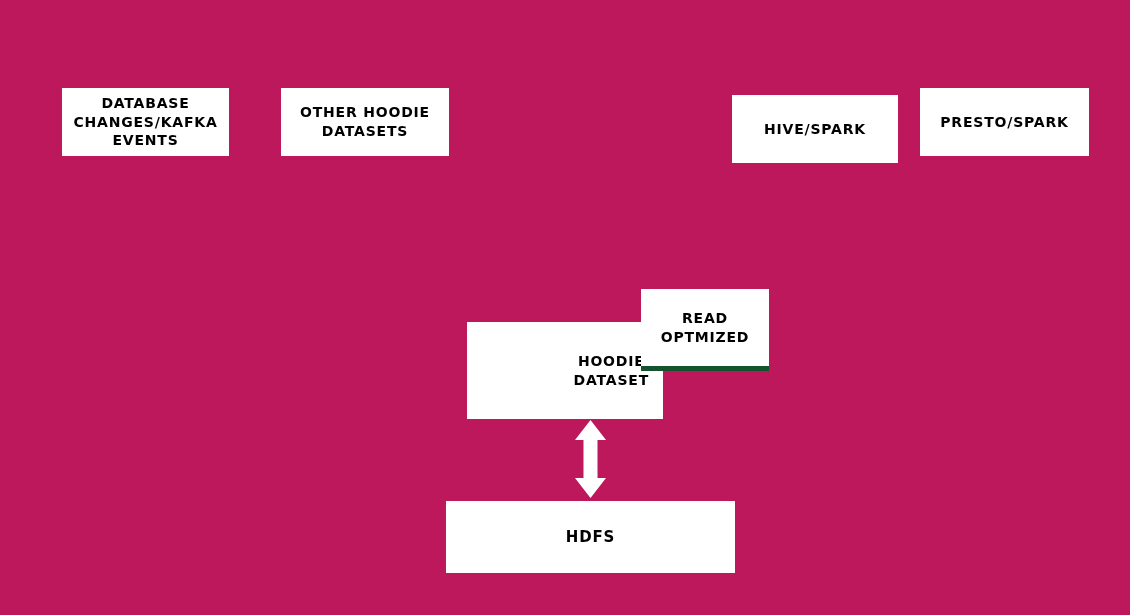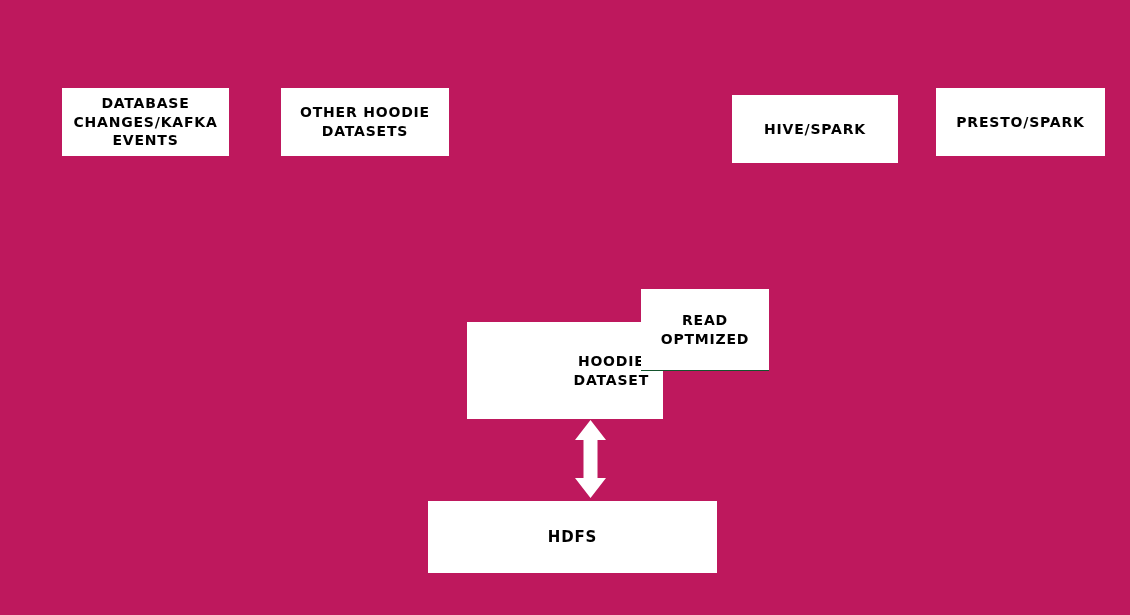--- a/index.html
+++ b/index.html
@@ -35,41 +35,41 @@
   .node .label {
     display: block;
     white-space: pre-line;
     padding: 0 6px;
   }
   
   #node-db-changes    { left: 62px;  top: 88px;  width: 167px; height: 68px; z-index: 5; }
   #node-other-hoodie  { left: 281px; top: 88px;  width: 168px; height: 68px; z-index: 5; }
   
   #node-hive-spark    { left: 732px; top: 88px;  width: 166px; height: 68px; z-index: 5; margin-top: 7px; }
-  #node-presto-spark  { left: 920px; top: 88px;  width: 169px; height: 68px; z-index: 5; margin-left: 16px; }
+  #node-presto-spark  { left: 920px; top: 88px;  width: 169px; height: 68px; z-index: 5; }
   
   #node-hoodie-dataset{
     left: 467px; top: 322px; width: 196px; height: 97px;
     z-index: 3;
     justify-content: flex-end;
     align-items: center;
   }
   #node-hoodie-dataset .label { padding-right: 14px; text-align: center; }
   #node-read-optimized{
     left: 641px; top: 289px; width: 128px; height: 82px;
     z-index: 6;
-    border-bottom: 1px solid #14532d;
+    border-bottom: 5px solid #14532d;
     align-items: center;
   }
   #node-real-time     {
     left: 641px; top: 371px; width: 128px; height: 78px;
     z-index: 6;
   }
   
-  #node-hdfs          { left: 428px; top: 501px; width: 289px; height: 72px; z-index: 5; font-size: 15px; }
+  #node-hdfs          { left: 446px; top: 501px; width: 289px; height: 72px; z-index: 5; font-size: 15px; }
 
   
   #arrow-hoodie-hdfs {
     position: absolute;
     left: 574px;
     top: 420px;
     width: 33px;
     height: 78px;
     z-index: 7;
   }

